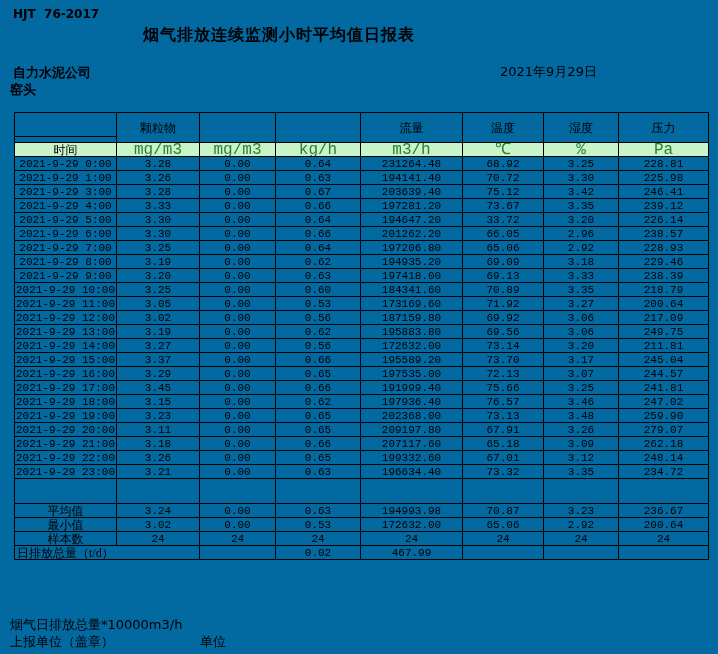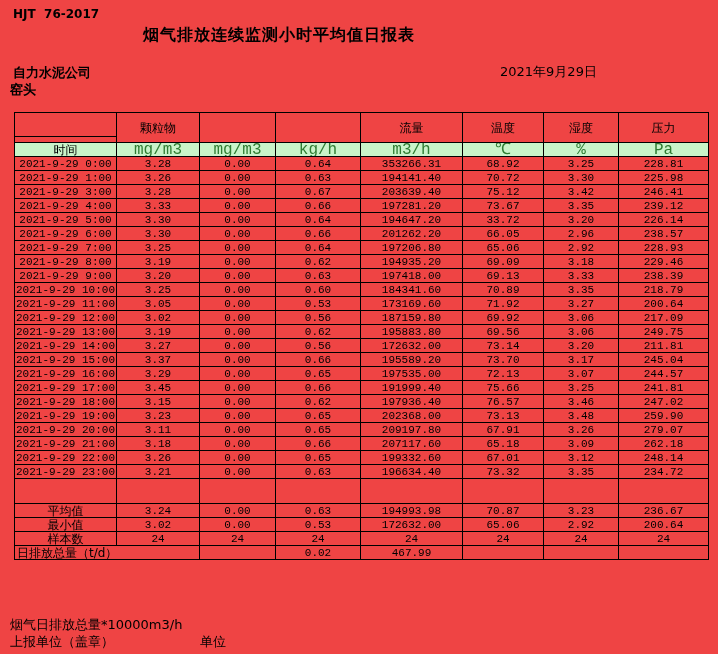--- a/index.html
+++ b/index.html
@@ -1,17 +1,17 @@
 <!DOCTYPE html>
 <html style="--green-bg: #c9f4c9; --unit-green: #2e7d32;"><head>
 <meta charset="utf-8">
 <style>
   html,body{margin:0;padding:0;background:#fff;}
   .page{
-    position:relative;width:718px;height:654px;background:#ef4444;overflow:hidden;
+    position:relative;width:718px;height:654px;background:#0369a1;overflow:hidden;
     font-family:"DejaVu Sans","Liberation Sans",sans-serif;color:#000;
   }
   .std{position:absolute;left:13px;top:7px;font-size:12px;font-weight:bold;white-space:pre;}
   .title{position:absolute;left:143px;top:25px;font-size:16px;font-weight:bold;letter-spacing:1px;}
   .company{position:absolute;left:13px;top:64px;font-size:13px;font-weight:bold;}
   .station{position:absolute;left:10px;top:81px;font-size:13px;font-weight:bold;}
   .date{position:absolute;left:500px;top:63px;font-size:13px;}
   table.report{
     position:absolute;left:14px;top:112px;width:694px;
     border-collapse:collapse;table-layout:fixed;
@@ -26,21 +26,21 @@
   td.corner .half-top{height:17px;border-bottom:1px solid #000;}
   tr.hr2 td{height:13px;background:var(--green-bg,#c9f4c9);font-size:12px;}
   tr.hr2 td.time-label{font-family:"DejaVu Sans","Liberation Sans",sans-serif;color:#000;}
   tr.hr2 td.unit{color:var(--unit-green,#2e7d32);font-size:16px;}
   tr.data-row td{height:13px;}
   tr.spacer-row td{height:24px;}
   tr.summary-row td{height:13px;}
   tr.summary-row td.summary-label,
   tr.total-row td.total-label{font-family:"DejaVu Sans","Liberation Sans",sans-serif;font-size:12px;}
   tr.total-row td{height:13px;}
-  tr.total-row td.total-label{text-align:left;padding-left:2px;}
+  tr.total-row td.total-label{text-align:left;padding-left:2px;font-family:Liberation Serif, serif;}
   .foot-note{position:absolute;left:10px;top:616px;font-size:13px;}
   .foot-report-unit{position:absolute;left:10px;top:633px;font-size:13px;}
   .foot-unit{position:absolute;left:200px;top:633px;font-size:13px;}
 </style>
 </head>
 <body>
 
 <div class="page">
   <div class="std">HJT  76-2017</div>
   <div class="title">烟气排放连续监测小时平均值日报表</div>
@@ -80,21 +80,21 @@
         <td class="unit">m3/h</td>
         <td class="unit">℃</td>
         <td class="unit">%</td>
         <td class="unit">Pa</td>
       </tr>
     <tr class="data-row">
           <td>2021-9-29 0:00</td>
           <td>3.28</td>
           <td>0.00</td>
           <td>0.64</td>
-          <td>353266.31</td>
+          <td>231264.48</td>
           <td>68.92</td>
           <td>3.25</td>
           <td>228.81</td>
         </tr>
         <tr class="data-row">
           <td>2021-9-29 1:00</td>
           <td>3.26</td>
           <td>0.00</td>
           <td>0.63</td>
           <td>194141.40</td>

